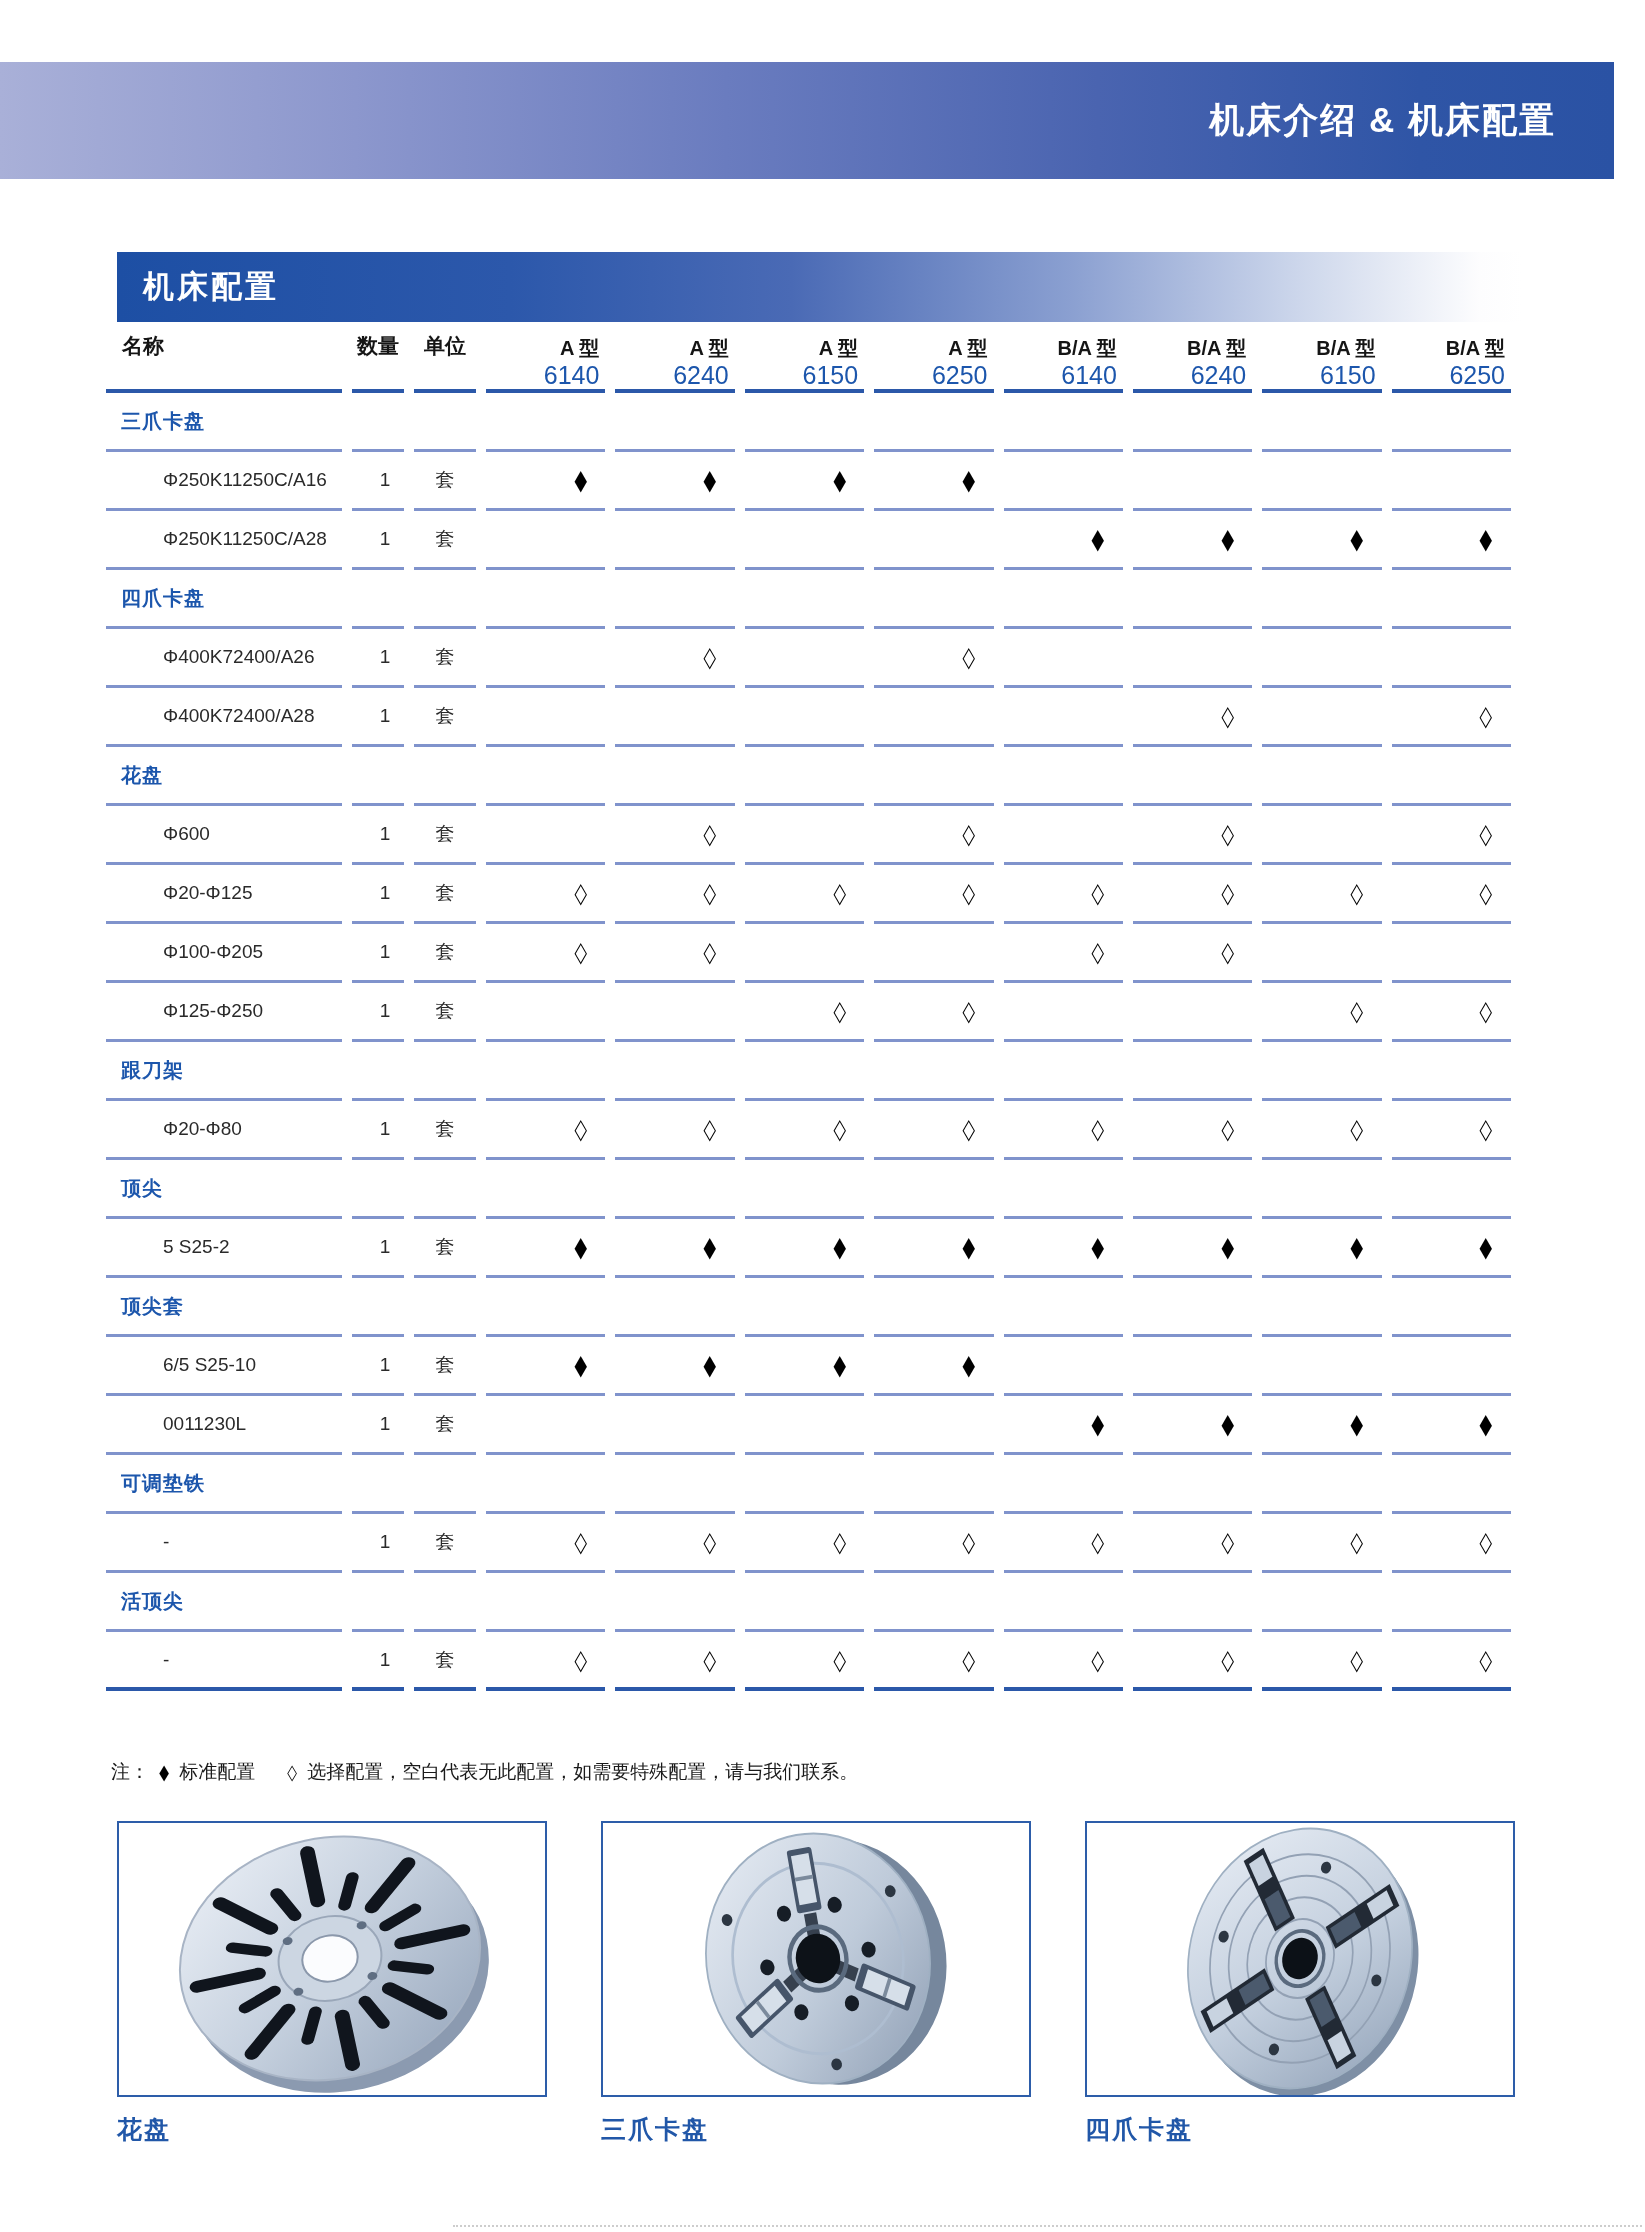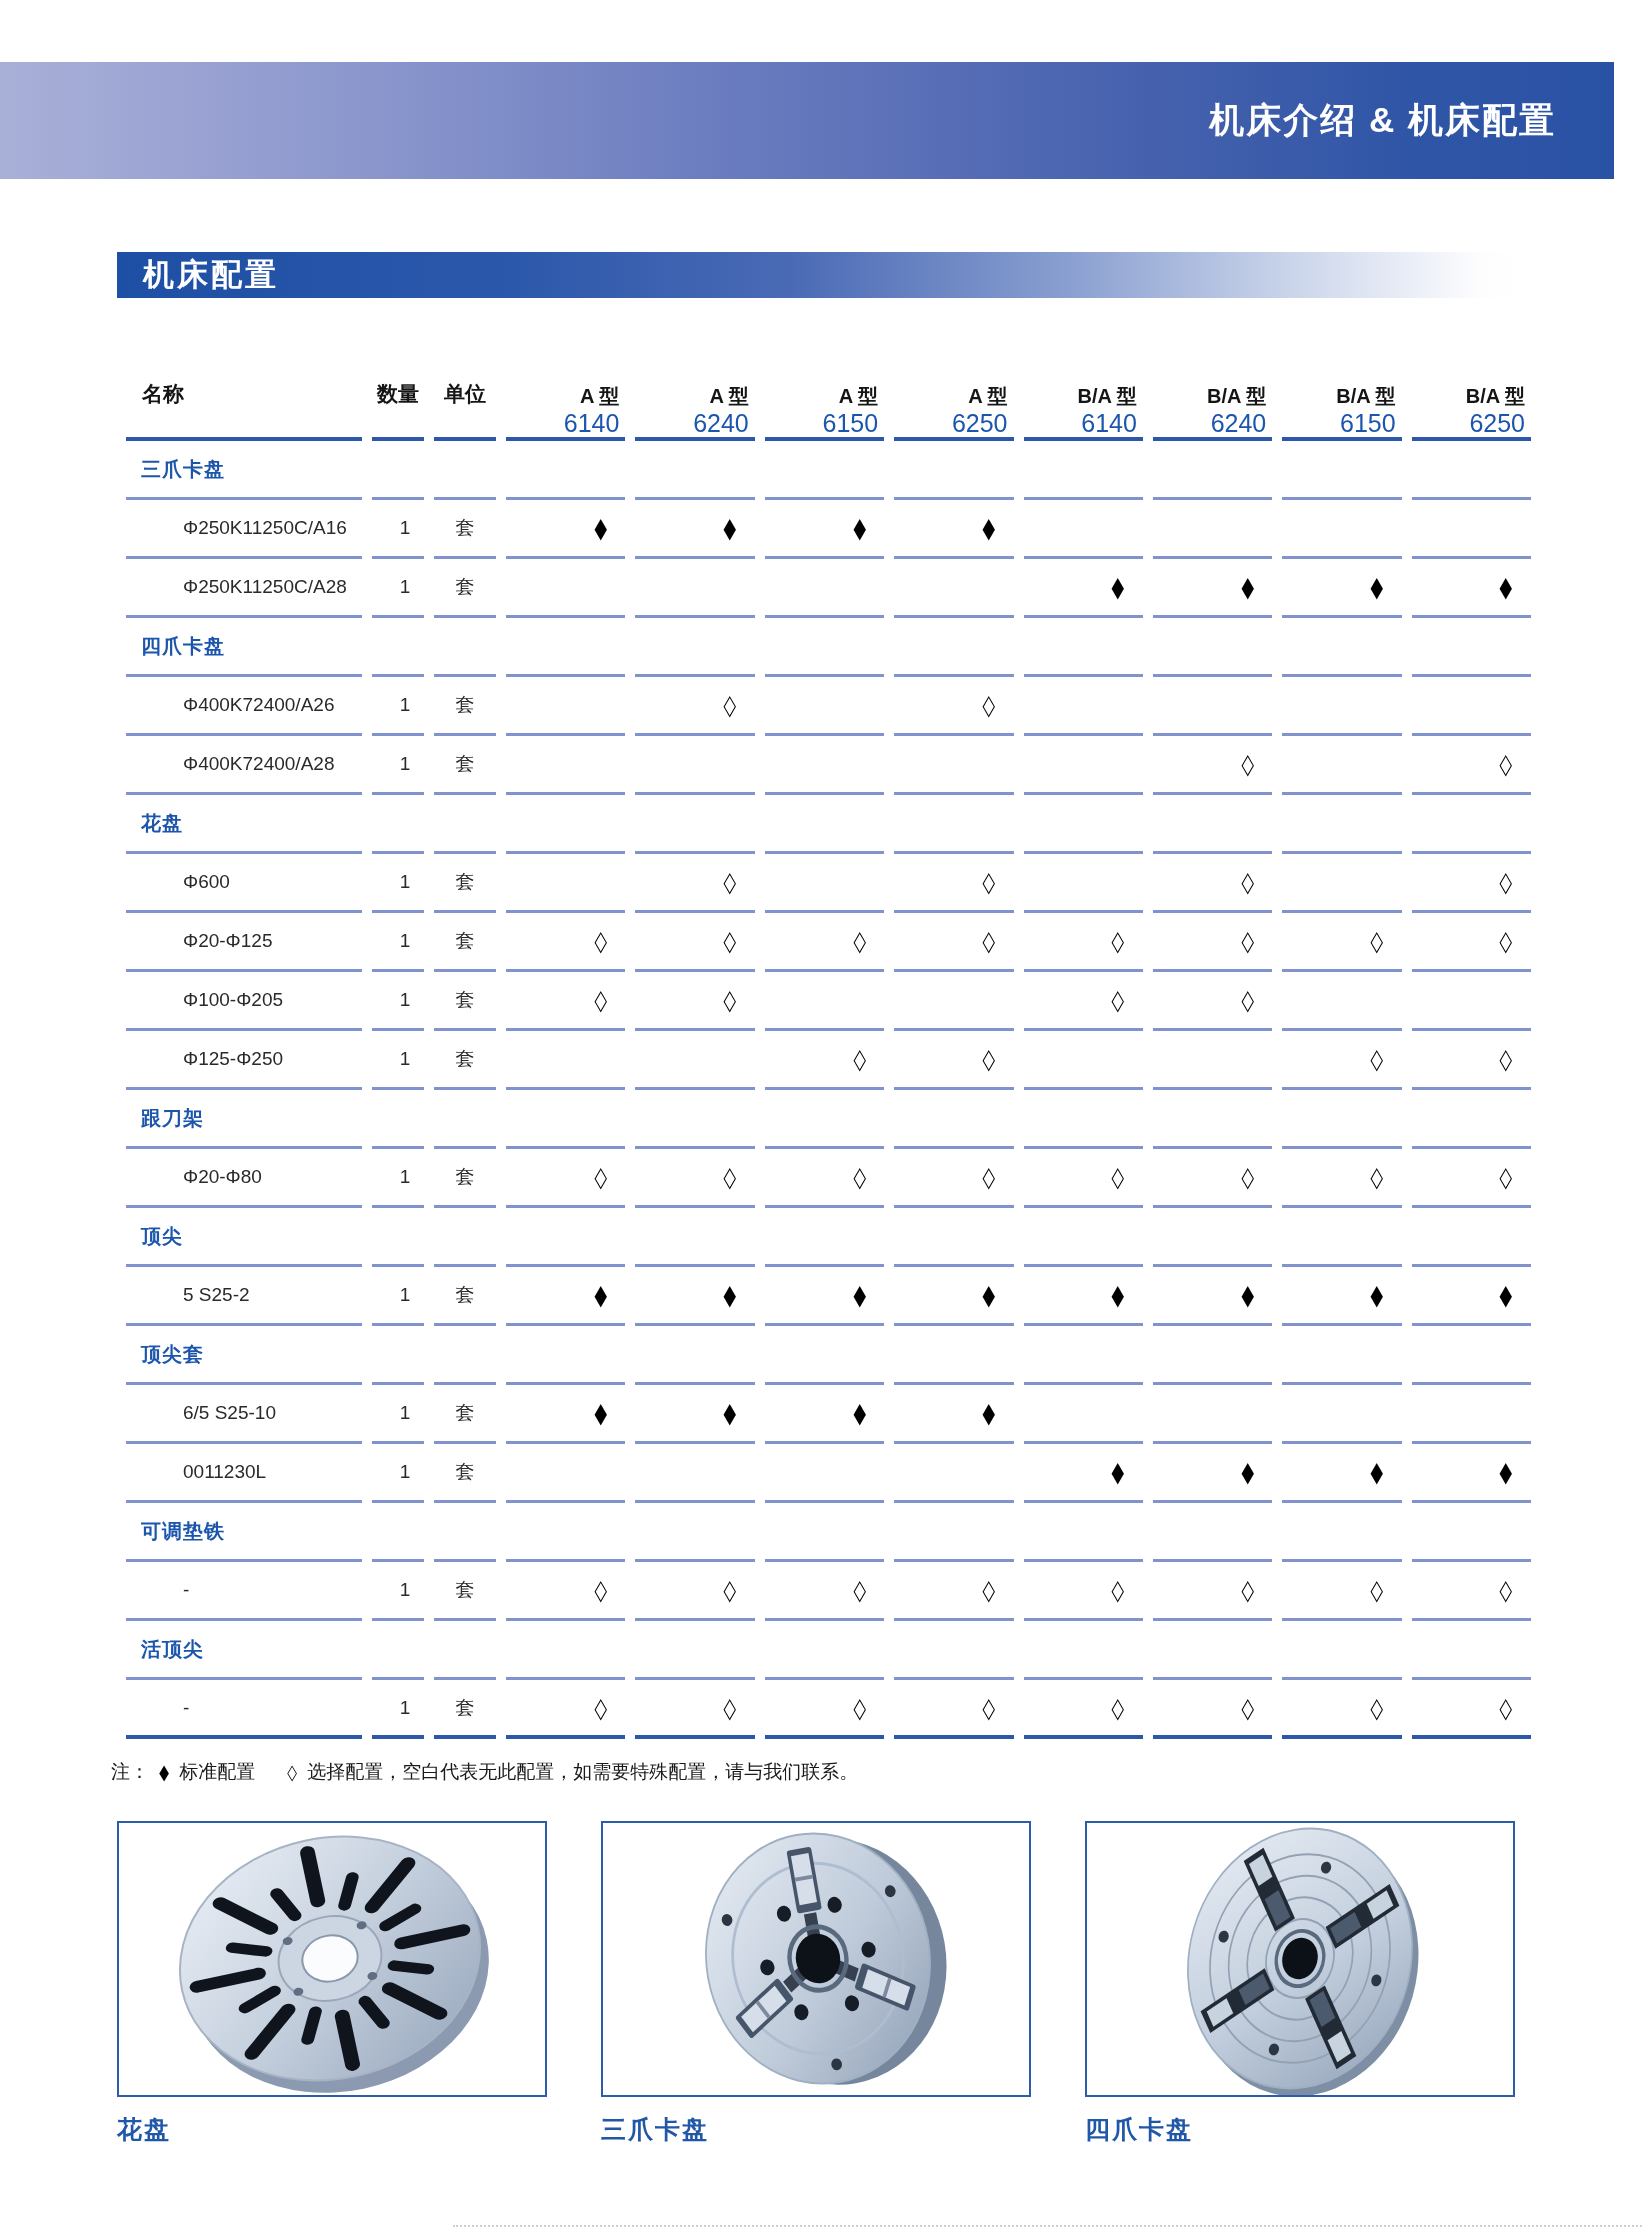--- a/index.html
+++ b/index.html
@@ -15,28 +15,28 @@
   
   .top-banner{
     position:absolute;left:0;top:62px;width:1574px;height:117px;
     background:linear-gradient(90deg,#a9b0d8 0%,#8c97cd 22%,#6a7cbf 45%,#4a64b0 68%,#2f55a6 88%,#2a52a4 100%);
     display:flex;align-items:center;justify-content:flex-end;padding-left:40px;
   }
   .top-banner .bt{color:#ffffff;font-size:35px;font-weight:600;letter-spacing:2px;padding-right:58px;}
 
   
   .section-bar{
-    position:absolute;left:117px;top:252px;width:1405px;height:46px;
+    position:absolute;left:117px;top:252px;width:1405px;height:70px;
     background:linear-gradient(90deg,#1d4fa4 0%,#2c58ab 28%,#4a6ab5 48%,#8ba0d1 68%,#ccd6eb 84%,#fdfdfe 97%,#ffffff 100%);
     display:flex;align-items:center;
   }
   .section-bar .st{color:#ffffff;font-size:31px;font-weight:bold;letter-spacing:3px;padding-left:26px;}
 
   
-  .config-table{position:absolute;left:126px;top:320px;width:1405px;margin-top:48px;}
+  .config-table{position:absolute;left:106px;top:320px;width:1405px;}
   .t-row{display:grid;grid-template-columns:236px 52px 62px repeat(8,1fr);column-gap:10px;}
   .t-cell{border-bottom:3px solid var(--lline);display:flex;align-items:center;min-width:0;}
   .t-head{height:73px;}
   .t-head .t-cell{border-bottom-width:4px;border-bottom-color:var(--dline);}
   .t-last .t-cell{border-bottom-width:4px;border-bottom-color:var(--dline);}
   .t-sec,.t-data{height:59px;}
   .h{font-weight:bold;font-size:21px;color:#151515;align-items:flex-start;padding-top:12px;}
   .name{padding-left:57px;}
   .t-head .name{padding-left:16px;}
   .ctr{justify-content:center;}

